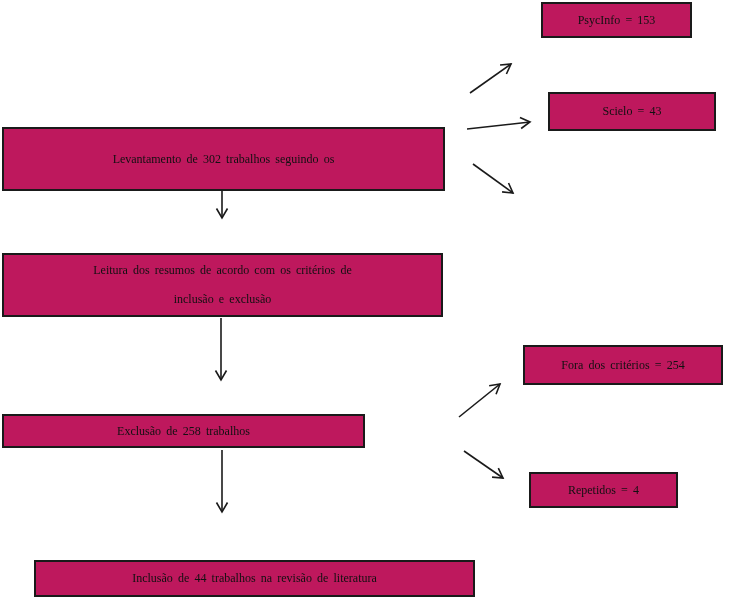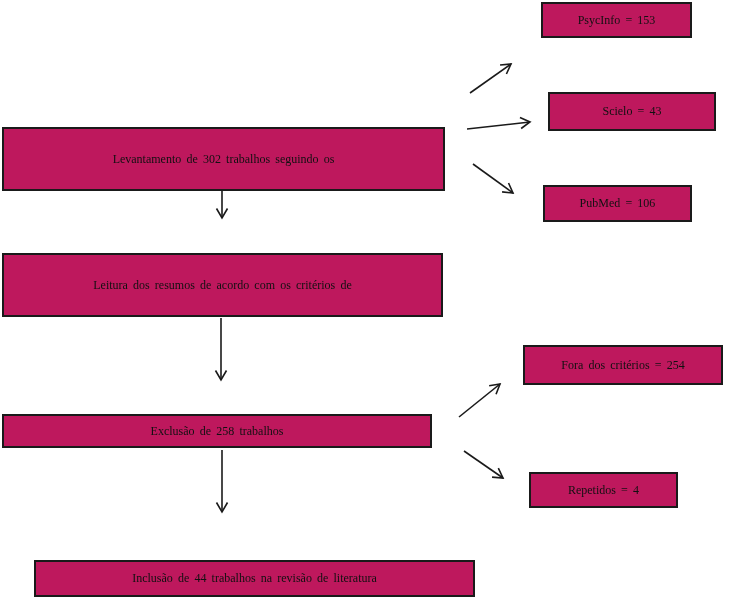--- a/index.html
+++ b/index.html
@@ -36,21 +36,21 @@
     line-height: 29px;
     word-spacing: 0.18em;
     white-space: nowrap;
   }
   #box-levantamento { left: 2px;   top: 91px;  width: 443px; height: 64px; margin-top: 36px; }
   #box-psycinfo     { left: 541px; top: 2px;   width: 151px; height: 36px; }
   #box-scielo       { left: 548px; top: 92px;  width: 168px; height: 39px; }
   #box-pubmed       { left: 543px; top: 185px; width: 149px; height: 37px; }
   #box-leitura      { left: 2px;   top: 253px; width: 441px; height: 64px; }
   #box-fora         { left: 523px; top: 345px; width: 200px; height: 40px; }
-  #box-exclusao     { left: 2px;   top: 414px; width: 430px; height: 34px; }
+  #box-exclusao     { left: 2px;   top: 414px; width: 363px; height: 34px; }
   #box-repetidos    { left: 529px; top: 472px; width: 149px; height: 36px; }
   #box-inclusao     { left: 2px;   top: 560px; width: 441px; height: 37px; margin-left: 32px; }
 </style>
 </head>
 <body>
 
 <div class="canvas">
 
   <svg class="arrows" width="753" height="600" viewBox="0 0 753 600">
     <defs>
@@ -73,26 +73,24 @@
   </div>
 
   <div class="box" id="box-psycinfo">
     <div>PsycInfo = 153</div>
   </div>
 
   <div class="box" id="box-scielo">
     <div>Scielo = 43</div>
   </div>
 
-  <div class="box" id="box-pubmed">
-    <div>PubMed = 106</div>
-  </div>
 
   <div class="box" id="box-leitura">
     <div>Leitura dos resumos de acordo com os critérios de</div>
+    <div>inclusão e exclusão</div>
   </div>
 
   <div class="box" id="box-fora">
     <div>Fora dos critérios = 254</div>
   </div>
 
   <div class="box" id="box-exclusao">
     <div>Exclusão de 258 trabalhos</div>
   </div>
 

